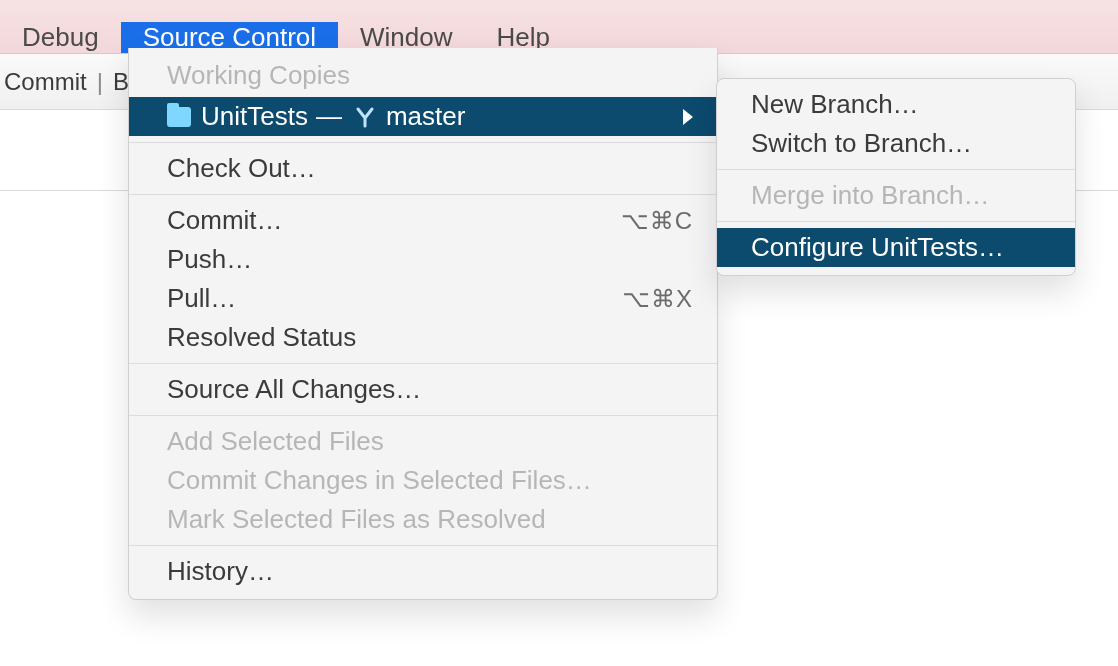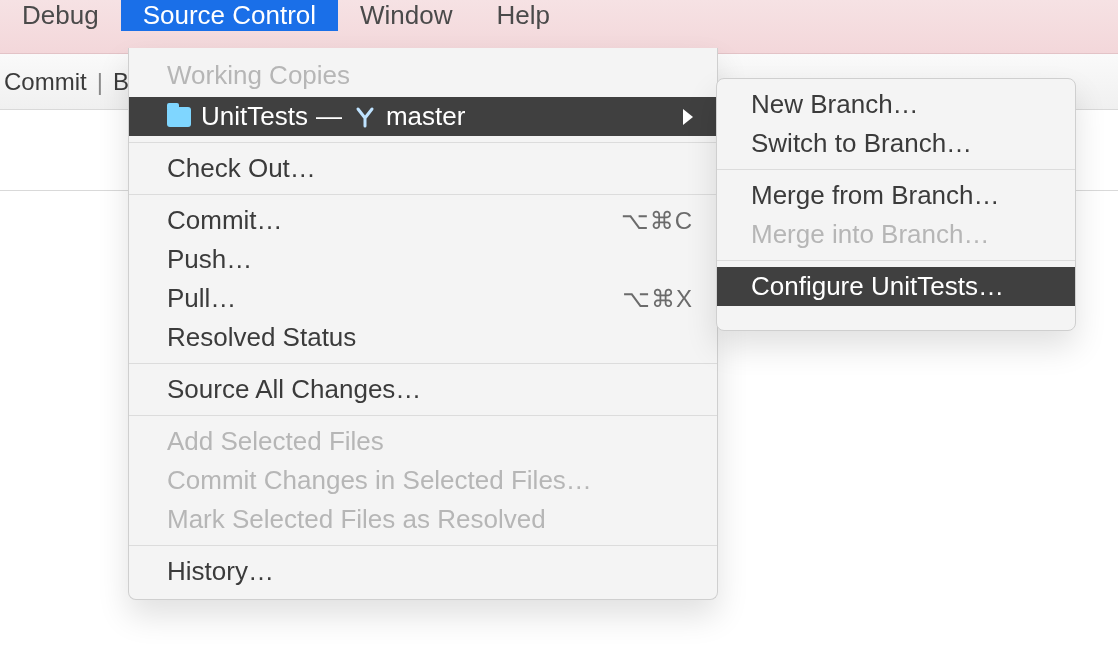--- a/index.html
+++ b/index.html
@@ -9,21 +9,21 @@
       background: #ffffff;
       width: 1118px;
       height: 666px;
       overflow: hidden;
       position: relative;
     }
 
     
     .menubar {
       display: flex;
-      align-items: flex-start;
+      align-items: flex-end;
       height: 54px;
       background: linear-gradient(#f6e2e4, #f3d7da);
       border-bottom: 1px solid #e3c3c7;
     }
     .menubar-item {
       display: flex;
       align-items: center;
       padding: 0 22px;
       color: #4a4a4a;
       cursor: default;
@@ -81,21 +81,21 @@
       padding: 4px 24px 4px 38px;
       color: #3b3b3b;
       font-size: 26px;
       position: relative;
       cursor: default;
     }
     .menu-item.disabled {
       color: #b6b6b6;
     }
     .menu-item.selected {
-      background: #404040;
+      background: #0c4a6e;
       color: #ffffff;
     }
     .menu-item .label { flex: 1; white-space: nowrap; }
     .menu-item .shortcut {
       color: #6b6b6b;
       font-size: 24px;
       letter-spacing: 1px;
     }
     .menu-item .arrow {
       width: 0; height: 0;
@@ -136,21 +136,21 @@
     
     .submenu {
       position: absolute;
       top: 78px;
       left: 716px;
       width: 360px;
       background: #f4f4f4;
       border: 1px solid #cfcfcf;
       border-radius: 8px;
       box-shadow: 0 16px 32px rgba(0,0,0,0.12);
-      padding: 6px 0 24px 0;
+      padding: 6px 0 8px 0;
     }
     .submenu .menu-item { padding-left: 34px; }
 
   </style>
 </head>
 <body>
 
 <div class="menubar">
   <div class="menubar-item">Debug</div>
   <div class="menubar-item selected">Source Control</div>
@@ -234,23 +234,20 @@
 <div class="submenu">
   <div class="menu-item">
     <span class="label">New Branch…</span>
   </div>
   <div class="menu-item">
     <span class="label">Switch to Branch…</span>
   </div>
 
   <div class="menu-sep"></div>
 
-  <div class="menu-item">
-    <span class="label">Merge from Branch…</span>
-  </div>
   <div class="menu-item disabled">
     <span class="label">Merge into Branch…</span>
   </div>
 
   <div class="menu-sep"></div>
 
   <div class="menu-item selected">
     <span class="label">Configure UnitTests…</span>
   </div>
 </div>

